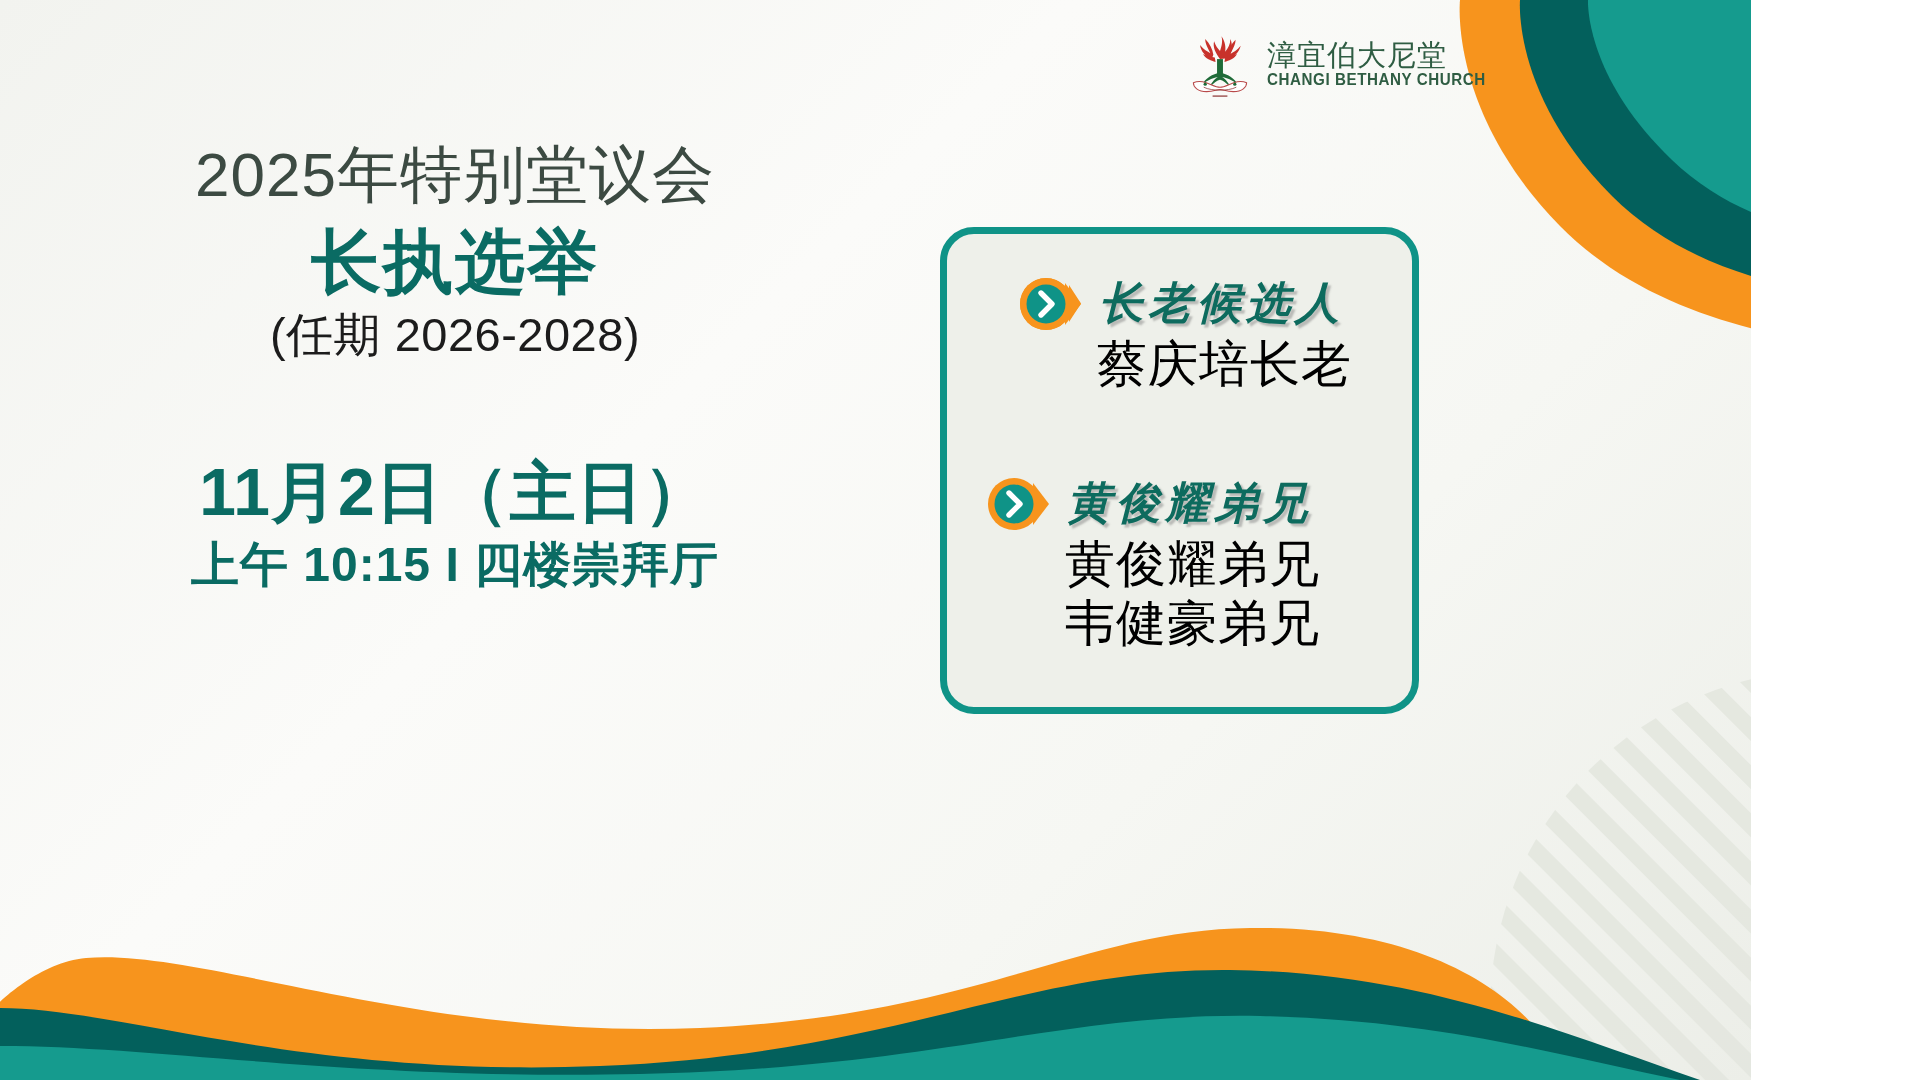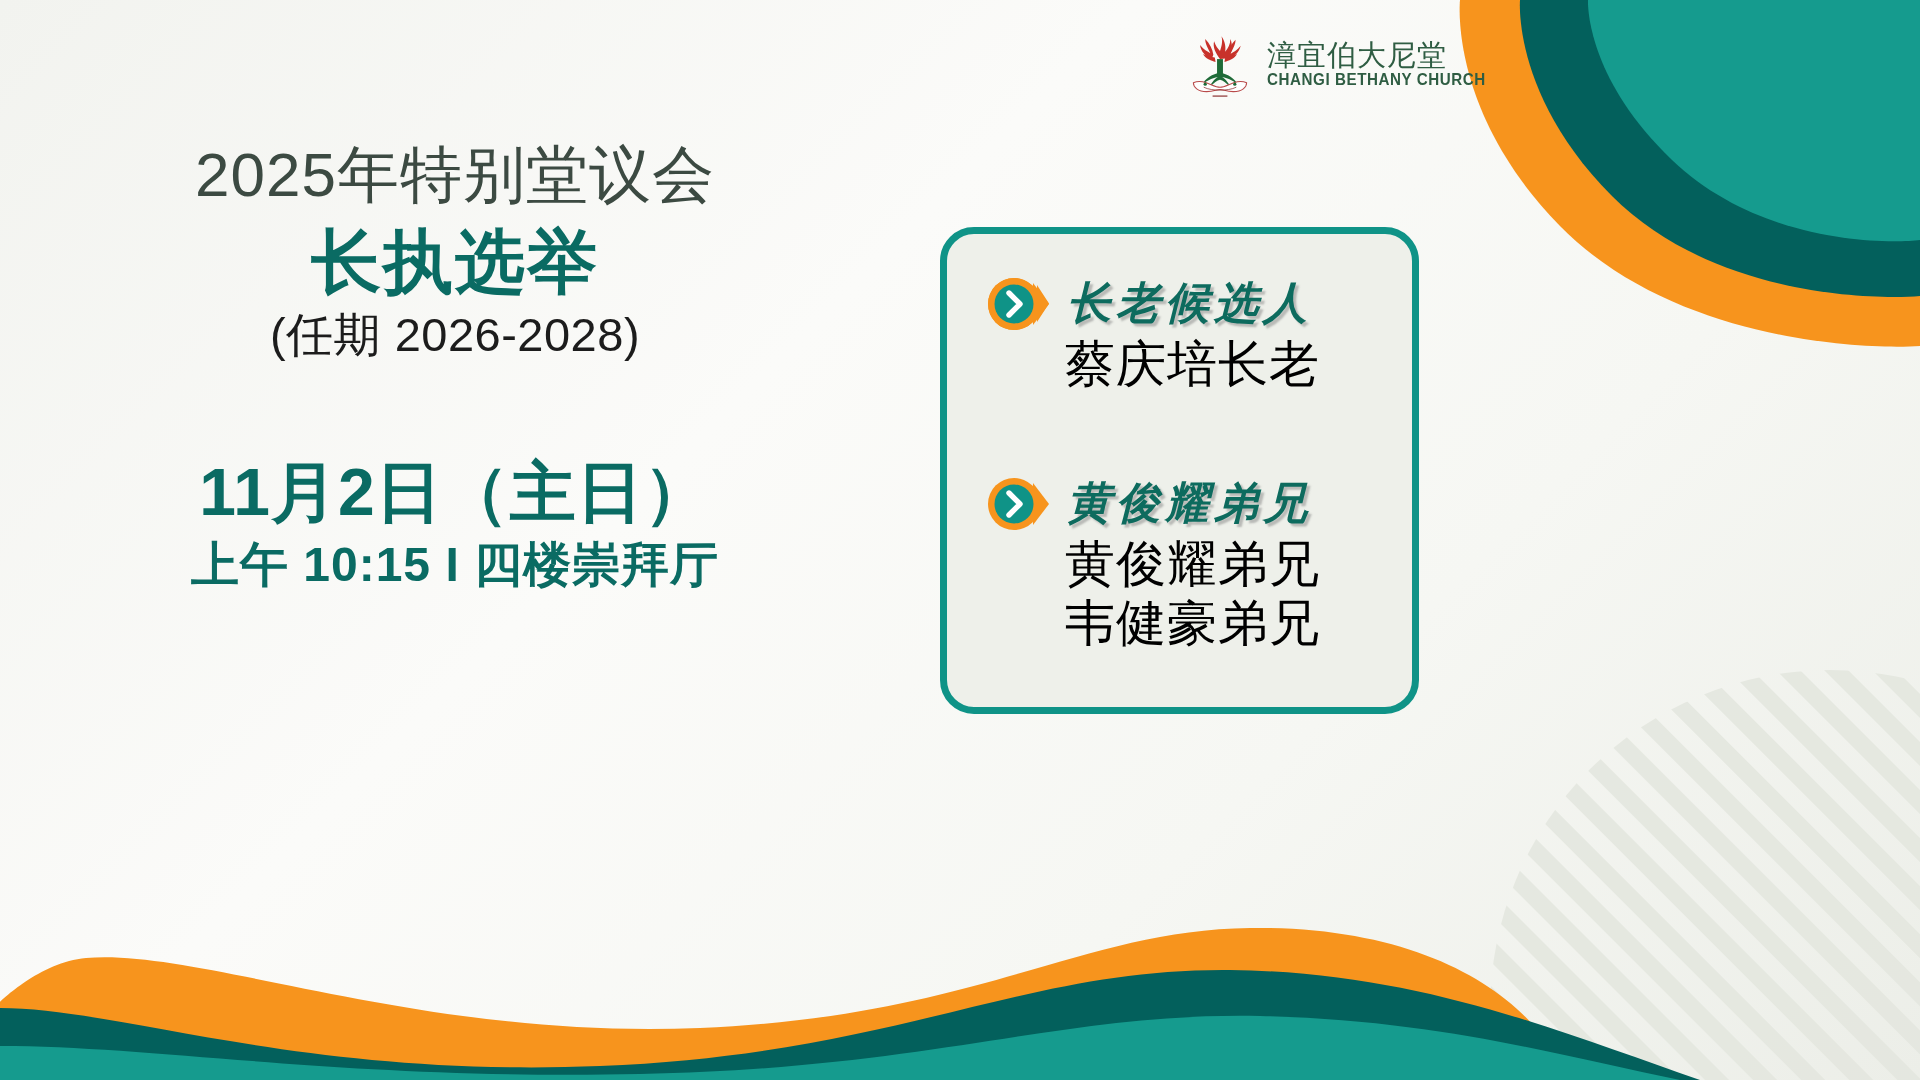--- a/index.html
+++ b/index.html
@@ -6,21 +6,21 @@
     margin: 0;
     padding: 0;
     width: 1920px;
     height: 1080px;
     overflow: hidden;
     font-family: "Liberation Sans", "DejaVu Sans", sans-serif;
   }
 
   #slide {
     position: relative;
-    width: 1920px;
+    width: 1751px;
     height: 1080px;
     background: linear-gradient(135deg, #f2f3ef 0%, #fbfbf9 38%, #f6f7f3 68%, #eceee8 100%);
     overflow: hidden;
   }
 
   
   .deco-svg {
     position: absolute;
     top: 0; left: 0;
     width: 1920px;
@@ -110,21 +110,21 @@
     top: 227px;
     width: 479px;
     height: 487px;
     border: 7px solid #0f9387;
     border-radius: 34px;
     background: #eef0ea;
     box-sizing: border-box;
     z-index: 7;
   }
   .cand-group { position: absolute; left: 0; width: 100%; }
-  #cand-group-1 { top: 40px; }
+  #cand-group-1 { top: 40px; margin-left: 32px; }
   #cand-group-2 { top: 240px; }
 
   .cand-head {
     display: flex;
     align-items: center;
     padding-left: 38px;
     gap: 16px;
   }
   .bullet-icon { width: 66px; height: 58px; flex: 0 0 66px; }
   .cand-title {

